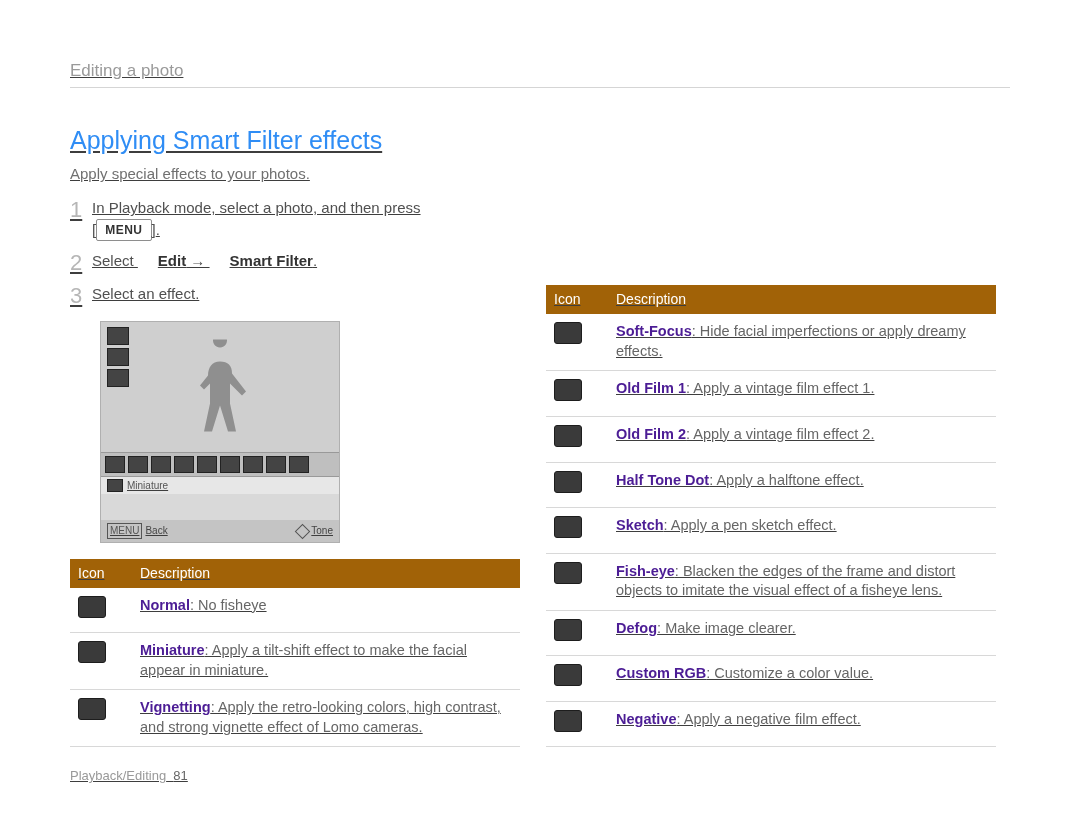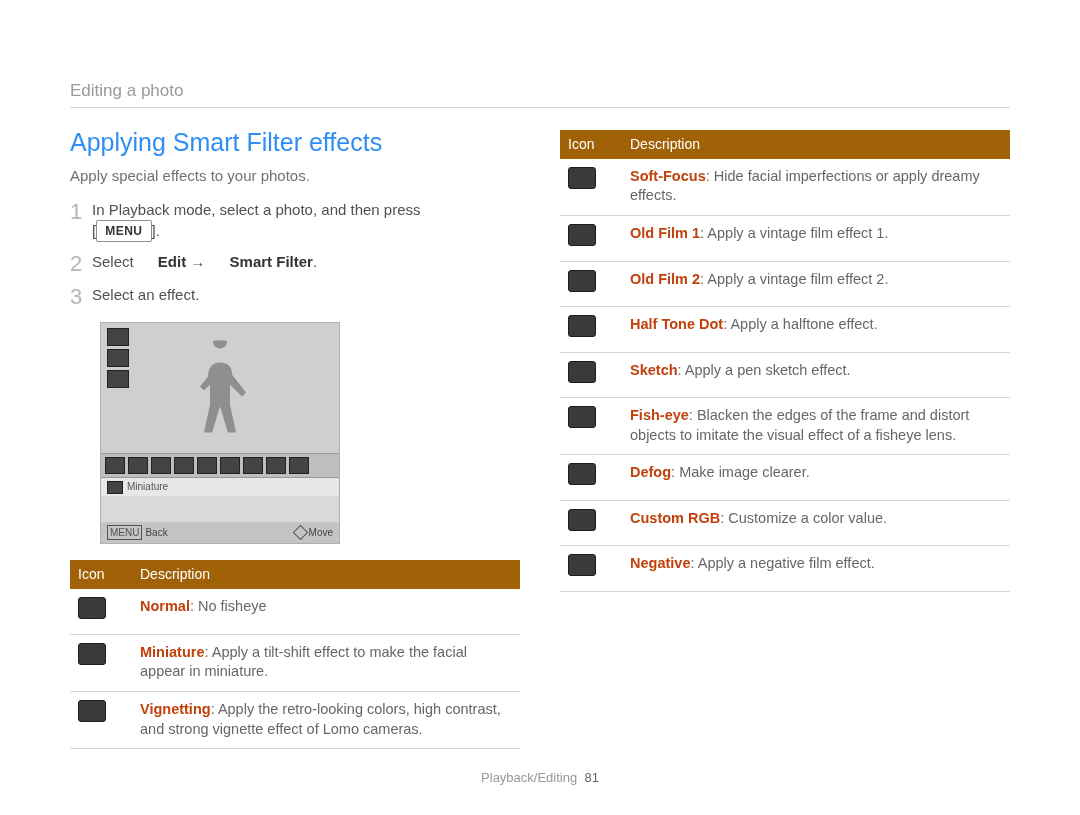--- a/index.html
+++ b/index.html
@@ -8,40 +8,42 @@
     width: 1080px;
     height: 815px;
     background: #ffffff;
     font-family: Arial, Helvetica, sans-serif;
     color: #3e3e3e;
     font-size: 15px;
     line-height: 1.35;
   }
   .page {
     box-sizing: border-box;
-    padding: 80px 70px 30px 70px;
+    padding: 60px 70px 30px 70px;
     display: flex;
     flex-direction: column;
     height: 100%;
+    text-decoration: underline;
   }
   .section-header {
     color: #9a9a9a;
     font-size: 17px;
     font-weight: 300;
     margin-bottom: 2px;
   }
   .hr {
     border: none;
     border-top: 1px solid #d5d5d5;
     margin: 2px 0 18px 0;
   }
   .columns {
     display: flex;
-    gap: 40px;
+    gap: 26px;
     flex: 1;
+    align-items: flex-end;
   }
   .col-left, .col-right {
     width: 450px;
   }
   .title {
     color: #2f8df5;
     font-size: 25px;
     font-weight: 400;
     margin: 0 0 6px 0;
   }
@@ -162,31 +164,31 @@
   }
   .desc-table thead th:first-child { width: 46px; }
   .desc-table td {
     border-bottom: 1px solid #d8d8d8;
     padding: 8px 8px 9px 8px;
     color: #666666;
     vertical-align: top;
     font-size: 14.5px;
   }
   .desc-table td b {
-    color: #c2410c;
+    color: #4c1d95;
   }
   .tbl-icon {
     width: 26px; height: 20px;
     background: #3a3a3a;
     border: 1px solid #1d1d1d;
     border-radius: 3px;
     display:inline-block;
   }
   .footer {
-    text-align: center;
+    text-align: left;
     color: #999999;
     font-size: 13px;
     padding-top: 20px;
   }
   .footer .pg { color: #666666; }
 </style>
 </head>
 <body>
 
 <div class="page">
@@ -248,21 +250,21 @@
           <span>Miniature</span>
         </div>
         <div style="height:26px;background:#d9d9d9;"></div>
         <div class="bot-row">
           <span>
               <span class="mini-txt" style="border:1px solid #555;padding:0 2px;">MENU</span> 
               <span>Back</span>
             </span>
           <span>
               <span class="diamond"></span> 
-              <span>Move</span>
+              <span>Tone</span>
             </span>
         </div>
       </div>
 
       <table class="desc-table">
         <thead>
           <tr>
             <th>Icon</th>
             <th>Description</th>
           </tr>

